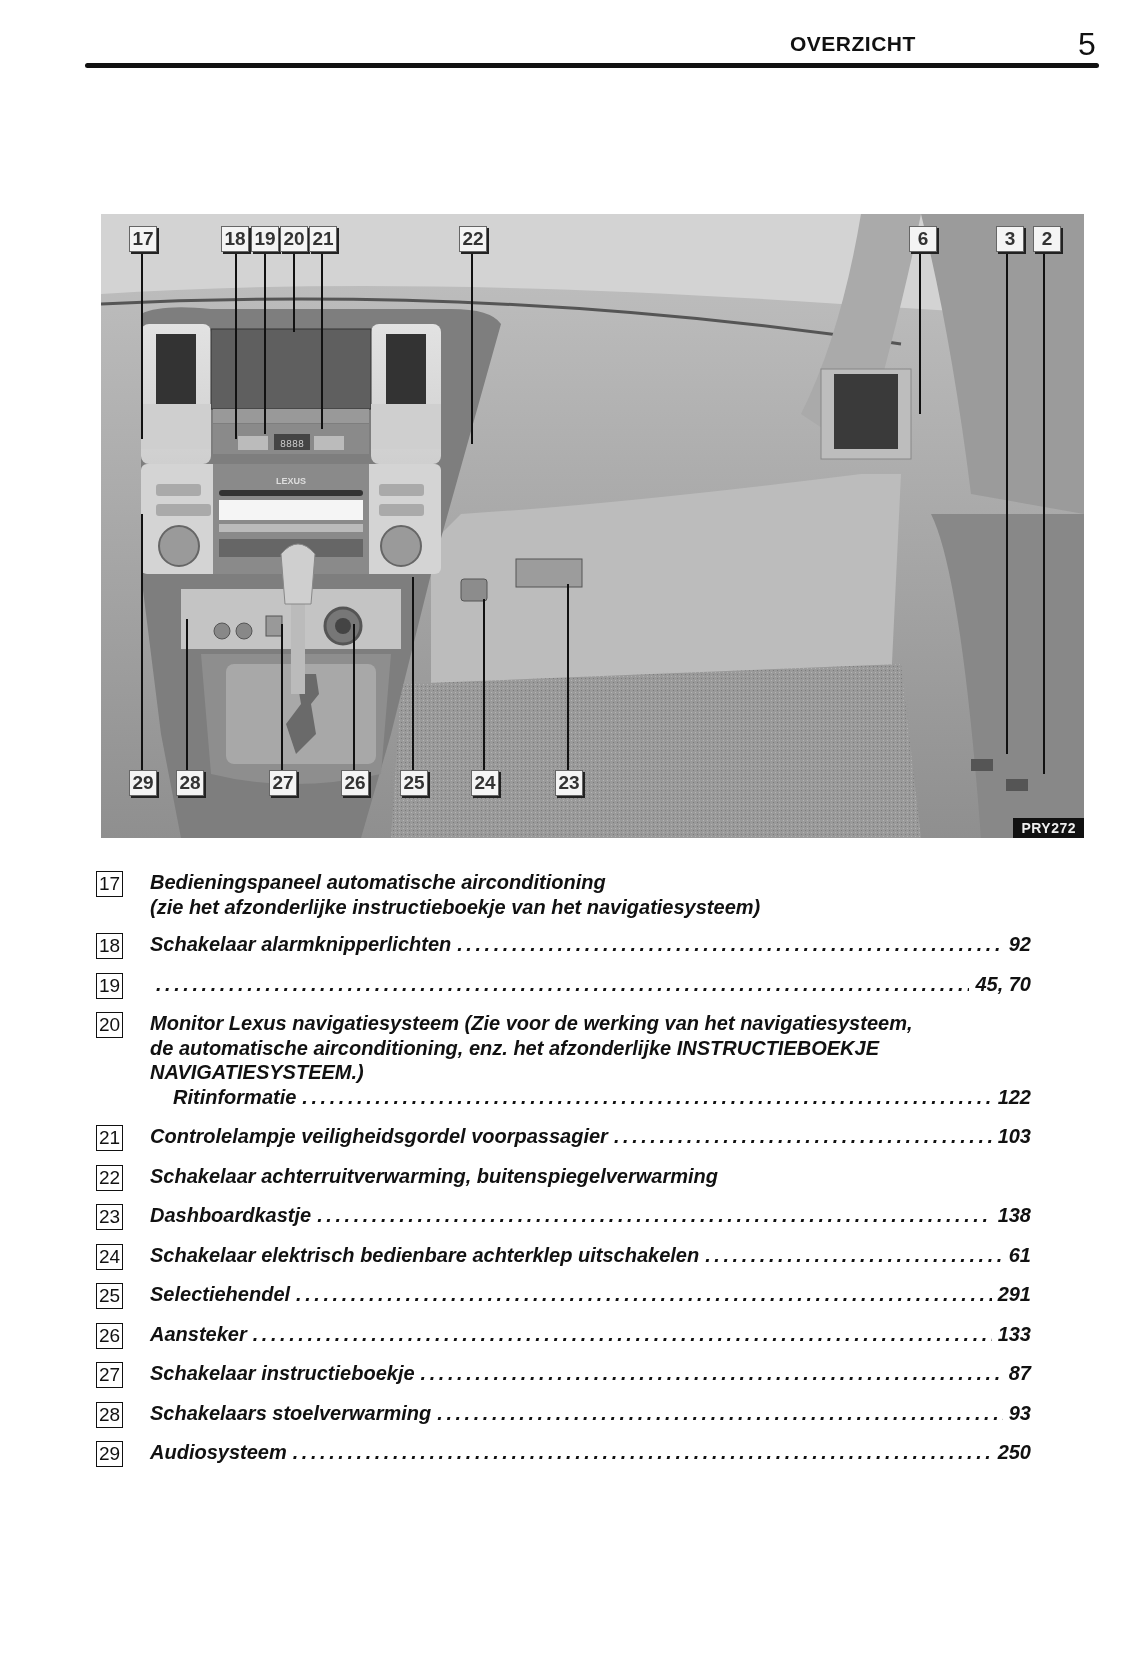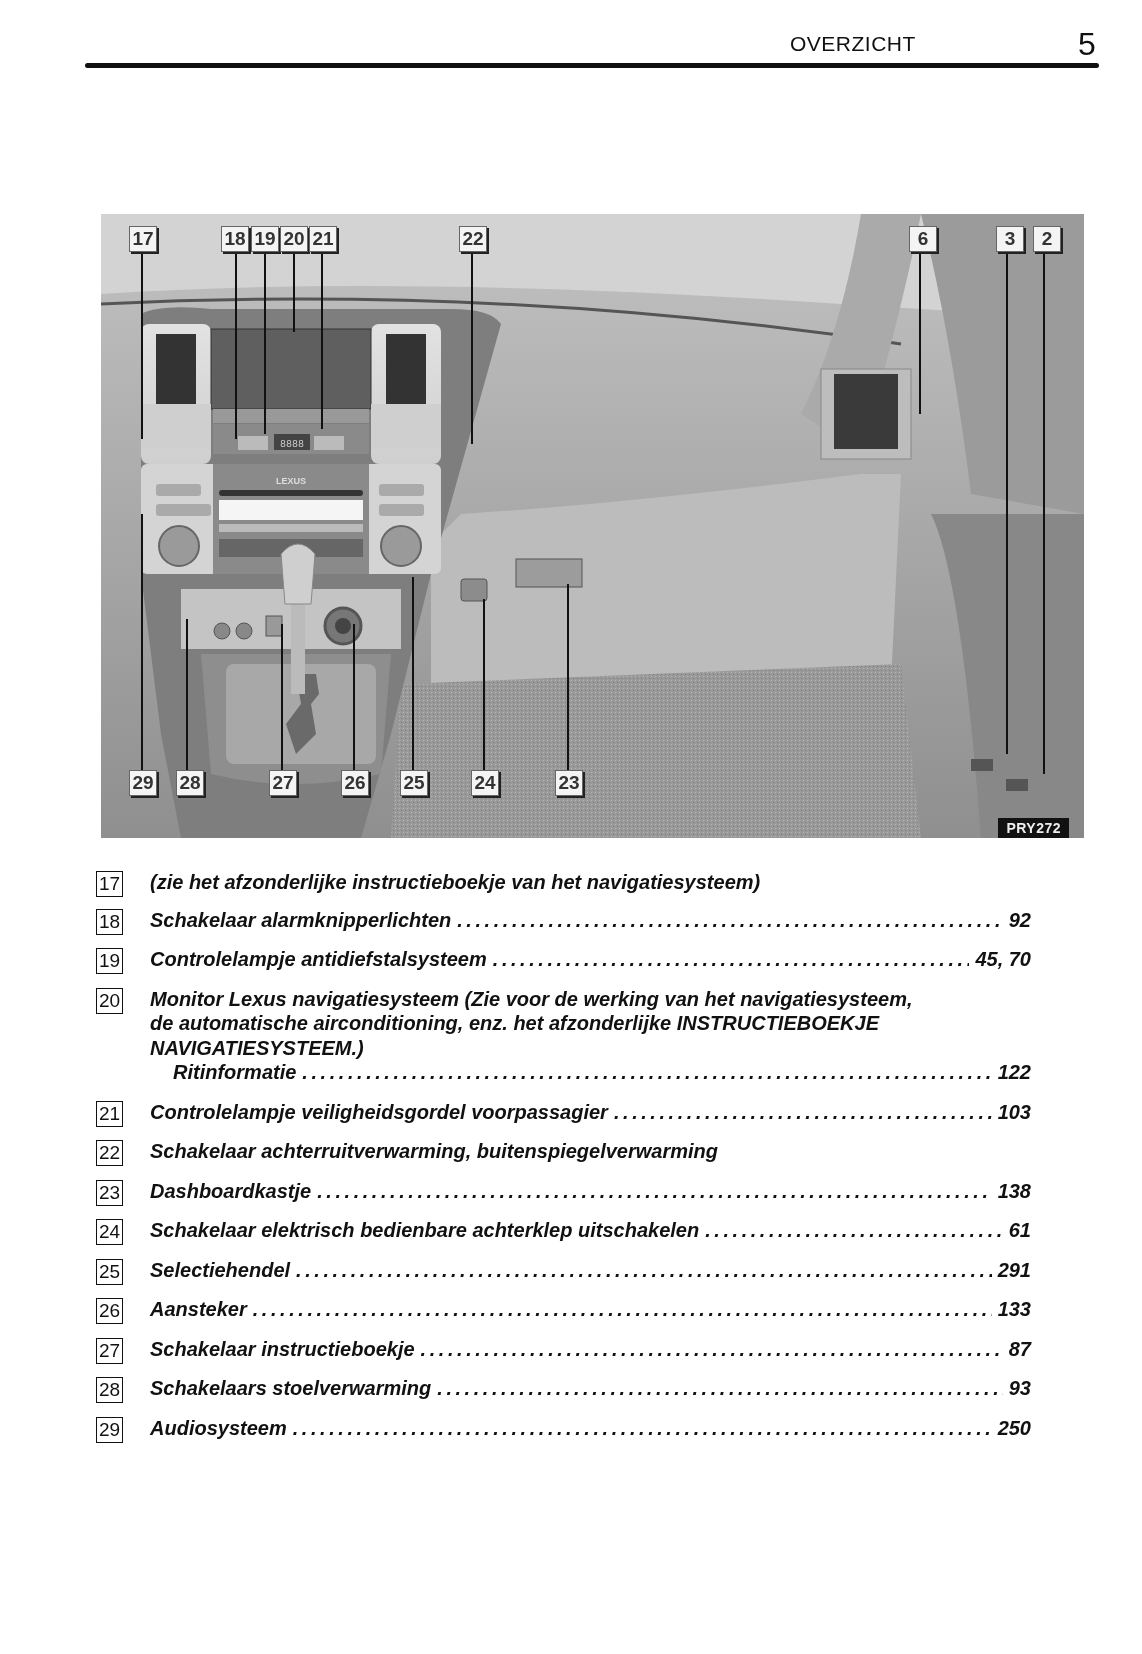--- a/index.html
+++ b/index.html
@@ -1,35 +1,35 @@
 <!DOCTYPE html>
 <html><head>
 <meta charset="utf-8">
 <style>
   html, body { margin: 0; padding: 0; background: #ffffff; }
   body { width: 1142px; height: 1654px; position: relative; overflow: hidden;
          font-family: "Liberation Sans", sans-serif; color: #111; }
 
   
-  .header-title { position: absolute; left: 790px; top: 32px; font-weight: normal;
+  .header-title { position: absolute; left: 790px; top: 32px; font-weight: bold;
                   font-size: 21px; letter-spacing: 0.5px; color: #111; }
   .header-page { position: absolute; left: 1078px; top: 26px; font-size: 32px; color: #111; }
   .header-rule { position: absolute; left: 85px; top: 63px; width: 1014px; height: 5px;
                  background: #111; border-radius: 3px; }
 
   
   .figure { position: absolute; left: 101px; top: 214px; width: 983px; height: 624px;
             overflow: hidden; background: #c9c9c9; }
   .figure svg { position: absolute; left: 0; top: 0; }
   .callout { position: absolute; height: 24px; min-width: 22px; padding: 0 2px;
              background: #f4f4f4; border: 1px solid #666; box-shadow: 2px 2px 0 #222;
              font-weight: bold; font-size: 19px; line-height: 24px; text-align: center;
              color: #333; }
   .leader { position: absolute; width: 2px; background: #111; }
-  .figure-code { position: absolute; right: 15px; bottom: 0; background: #111; color: #eee;
+  .figure-code { position: absolute; right: 0; bottom: 0; background: #111; color: #eee;
                  font-size: 14px; font-weight: bold; padding: 2px 8px; letter-spacing: 0.5px; }
 
   
   .legend { position: absolute; left: 96px; top: 870px; width: 935px; }
   .item { position: relative; margin: 0; }
   .num { position: absolute; left: 0; top: 1px; width: 25px; height: 24px; border: 1.5px solid #111;
          font-size: 19px; line-height: 24px; text-align: center; font-weight: normal; }
   .text { margin-left: 54px; font-style: italic; font-weight: bold; font-size: 20px;
           line-height: 24.5px; }
   .line { display: flex; align-items: baseline; white-space: nowrap; }
@@ -169,41 +169,43 @@
 
   <div class="figure-code">PRY272</div>
 </div>
 
 <div class="legend">
 
   <div class="item" style="margin-bottom:13px;">
     <div class="num">17</div>
     <div class="text">
       <div class="line">
+          <span class="lbl">Bedieningspaneel automatische airconditioning</span>
+        </div>
+      <div class="line">
           <span class="lbl">(zie het afzonderlijke instructieboekje van het navigatiesysteem)</span>
         </div>
     </div>
   </div>
 
   <div class="item" style="margin-bottom:15px;">
     <div class="num">18</div>
     <div class="text">
         <div class="line">
           <span class="lbl">Schakelaar alarmknipperlichten</span>
           <span class="dots"></span>
           <span class="pg">92</span>
         </div>
       </div>
   </div>
 
   <div class="item" style="margin-bottom:15px;">
     <div class="num">19</div>
     <div class="text">
         <div class="line">
-          <span class="lbl">Controlelampje antidiefstalsysteem</span>
           <span class="dots"></span>
           <span class="pg">45, 70</span>
         </div>
       </div>
   </div>
 
   <div class="item" style="margin-bottom:15px;">
     <div class="num">20</div>
     <div class="text">
       <div class="line">

